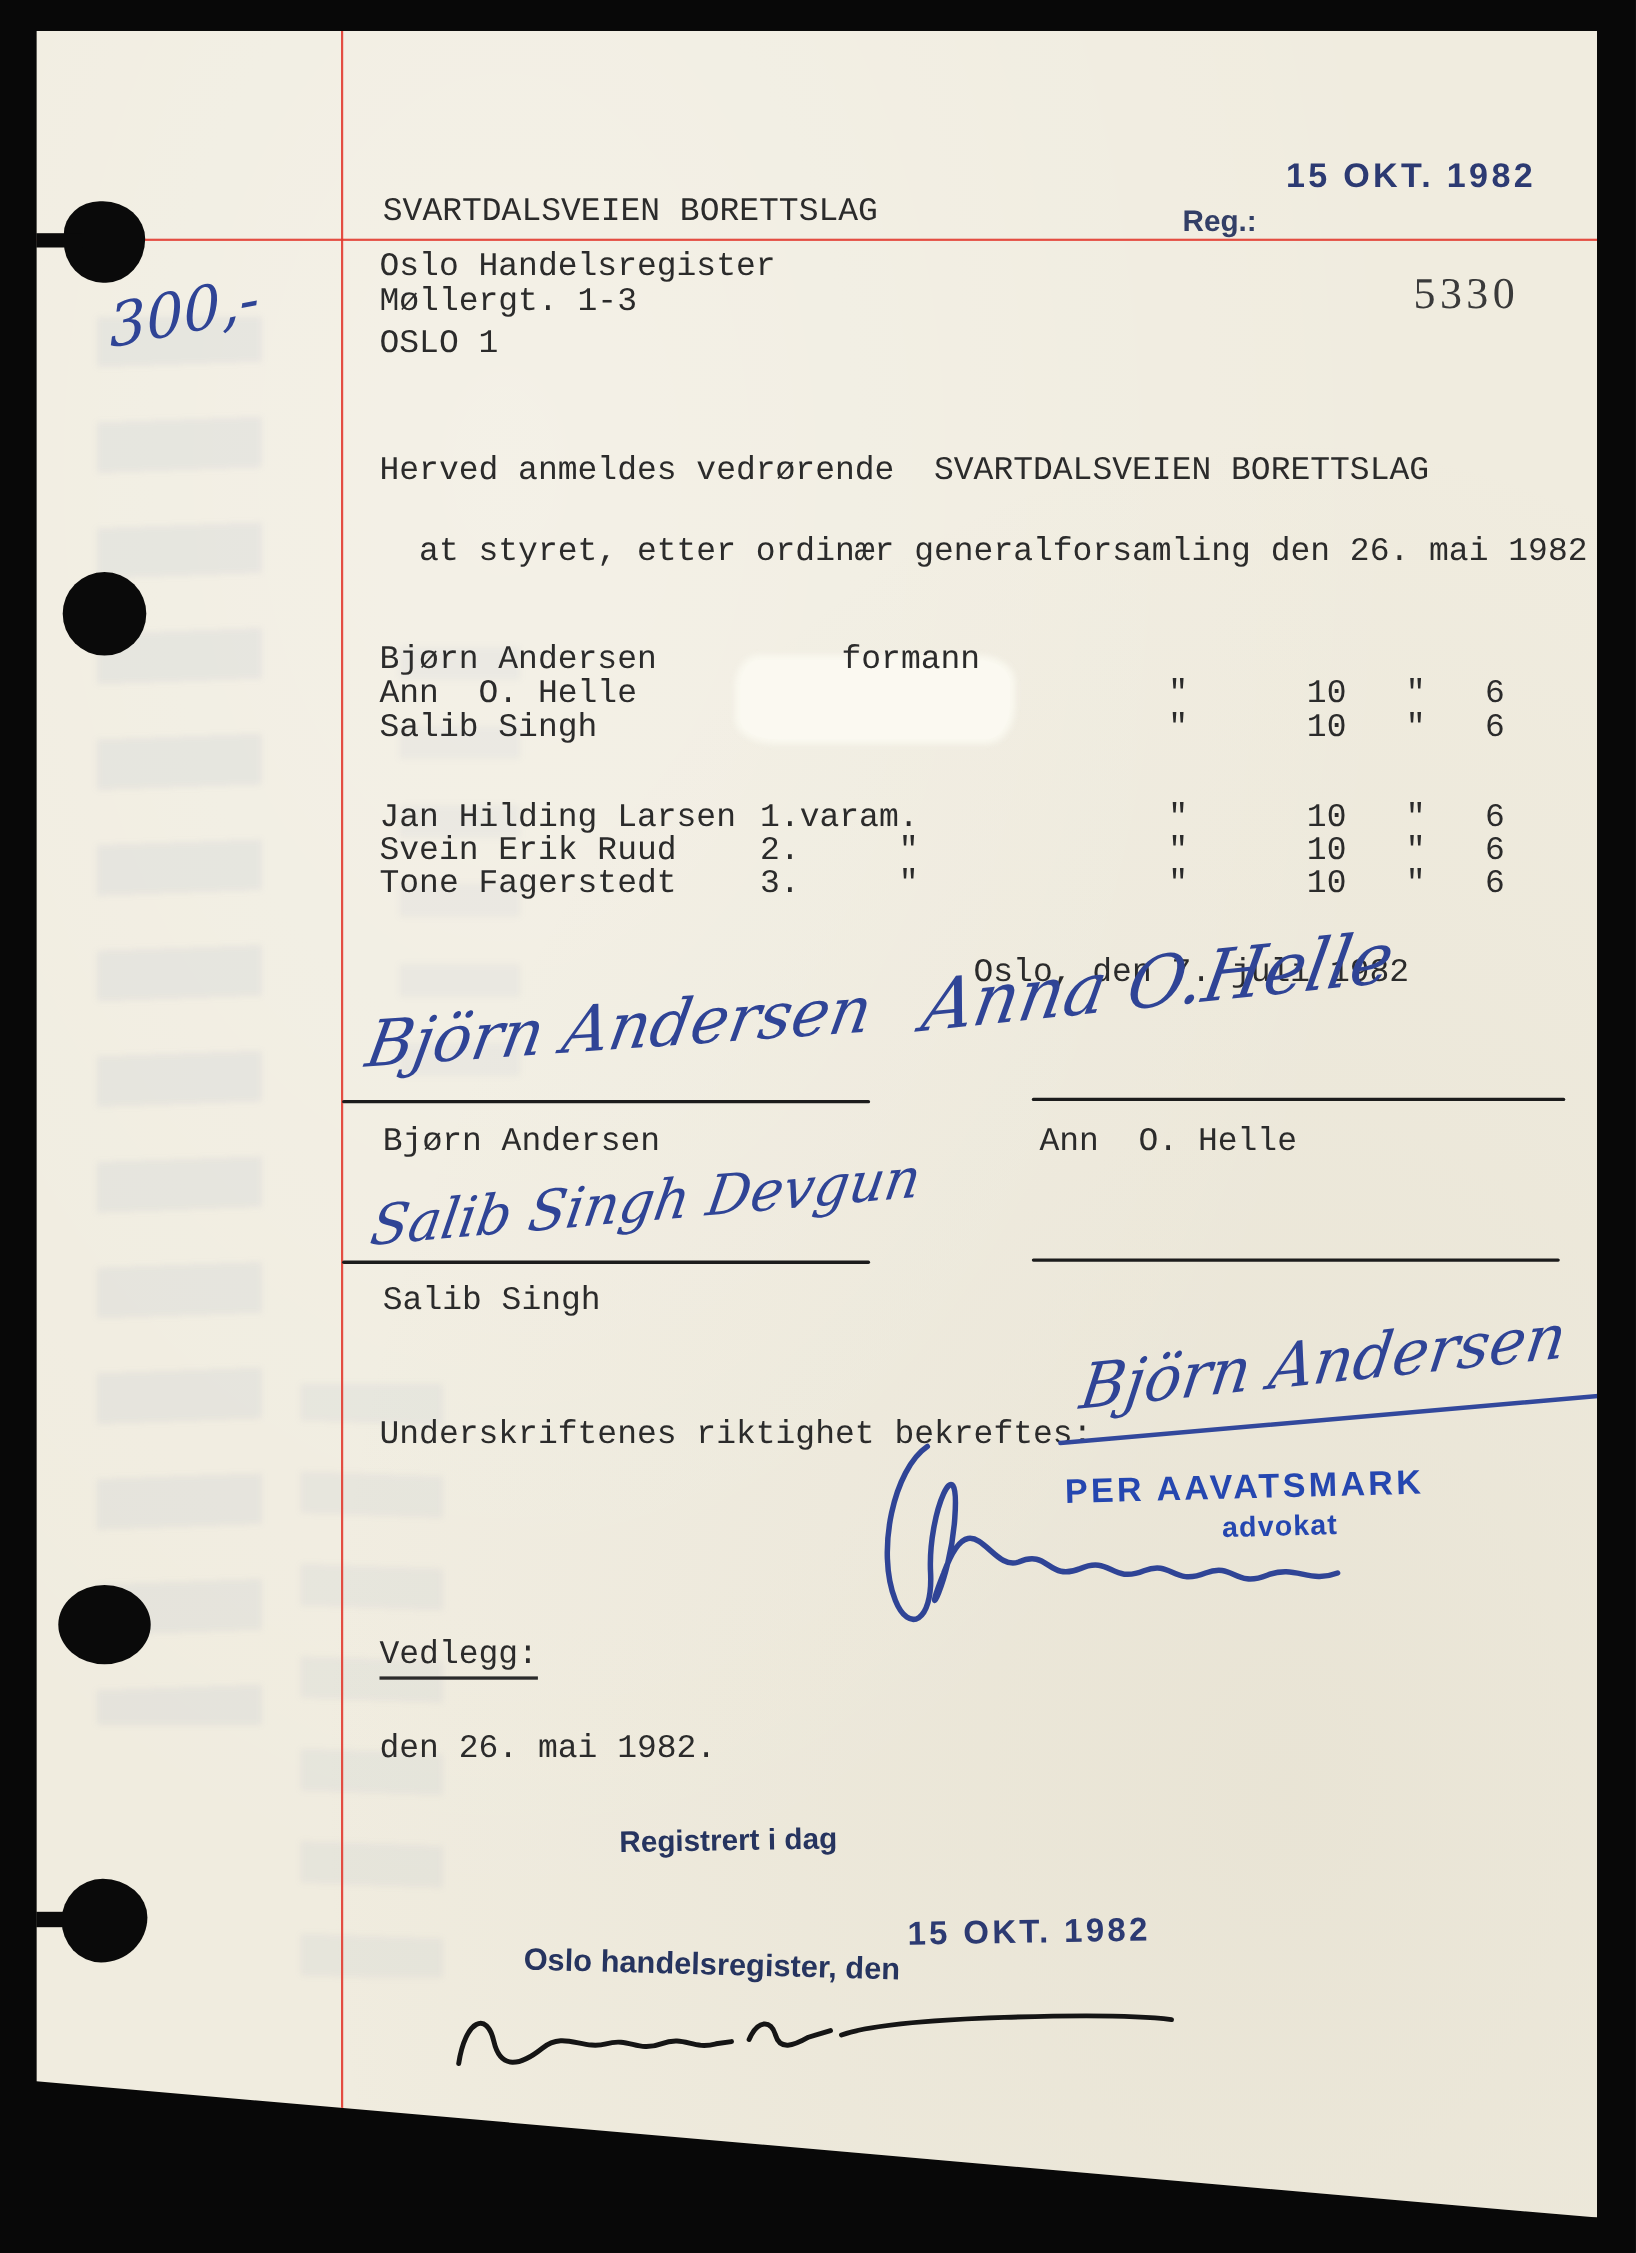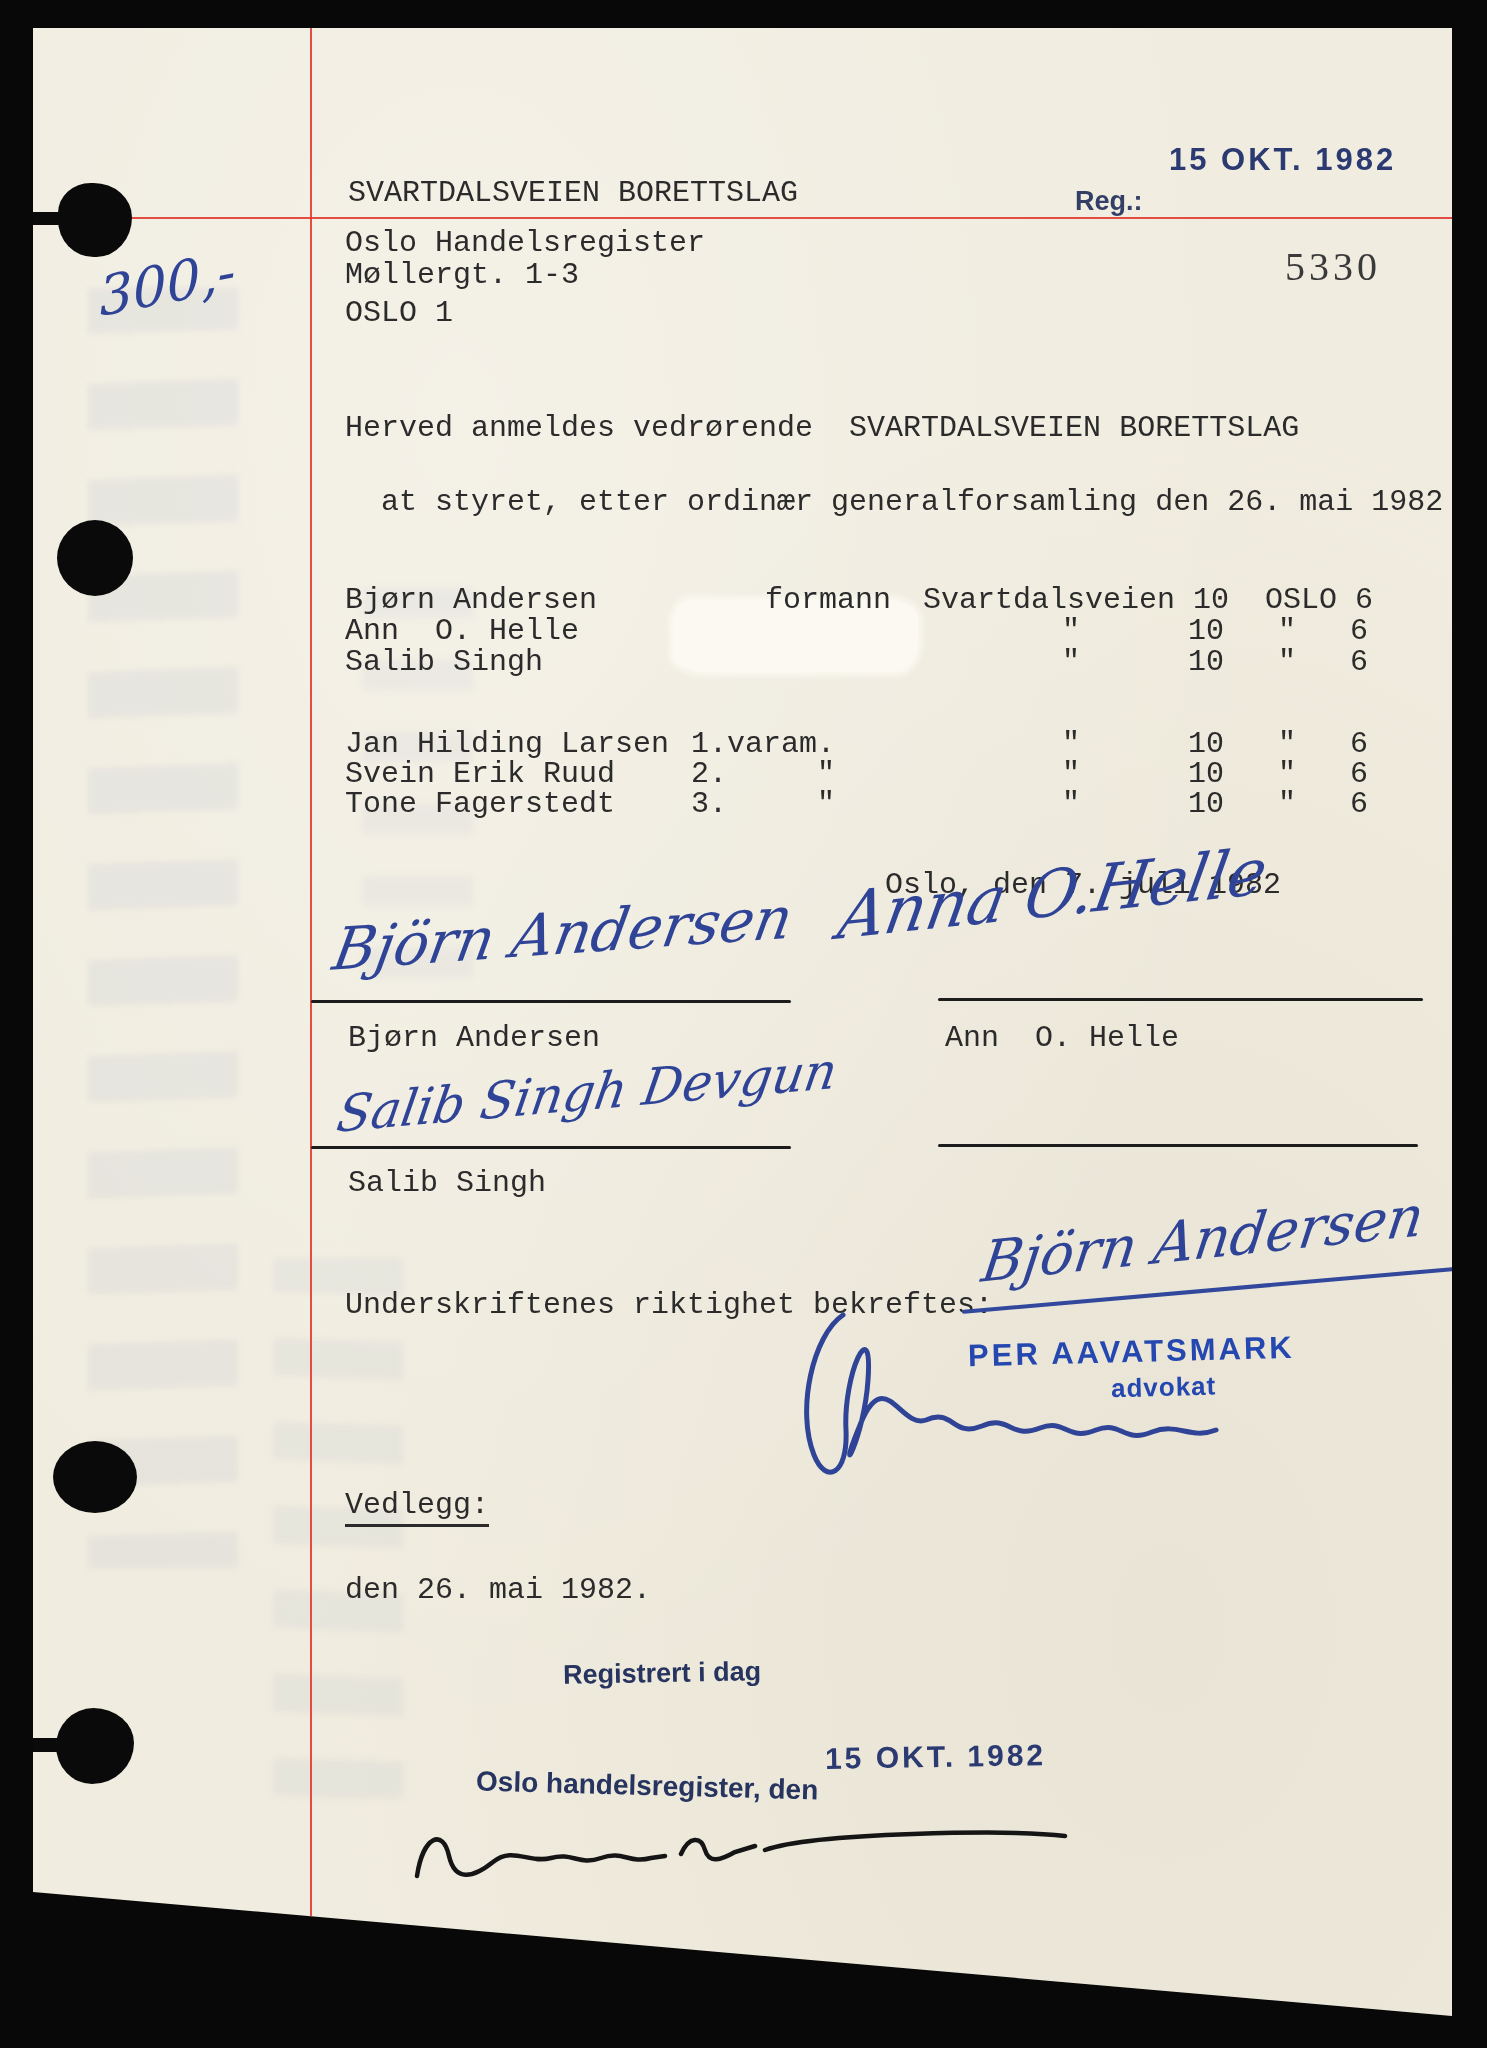--- a/index.html
+++ b/index.html
@@ -59,21 +59,20 @@
 
     <div class="abs script" style="left:68px;top:238px;font-size:54px;transform:rotate(-11deg) skewX(-8deg);">300,-</div>
 
     <div class="abs typed" style="left:312px;top:385px;">Herved anmeldes vedrørende  SVARTDALSVEIEN BORETTSLAG</div>
     <div class="abs typed" style="left:312px;top:459px;margin-left:36px;">at styret, etter ordinær generalforsamling den 26. mai 1982</div>
 
     <div class="whiteout" style="left:640px;top:572px;width:245px;height:72px;"></div>
 
     <div class="abs typed" style="left:312px;top:557px;">Bjørn Andersen</div>
     <div class="abs typed" style="left:732px;top:557px;">formann</div>
-    <div class="abs typed" style="left:890px;top:557px;">Svartdalsveien 10  OSLO 6</div>
 
     <div class="abs typed" style="left:312px;top:588px;">Ann  O. Helle</div>
     <div class="abs typed" style="left:1029px;top:588px;">"      10   "   6</div>
 
     <div class="abs typed" style="left:312px;top:619px;">Salib Singh</div>
     <div class="abs typed" style="left:1029px;top:619px;">"      10   "   6</div>
 
     <div class="abs typed" style="left:312px;top:701px;">Jan Hilding Larsen</div>
     <div class="abs typed" style="left:658px;top:701px;">1.varam.</div>
     <div class="abs typed" style="left:1029px;top:701px;">"      10   "   6</div>

